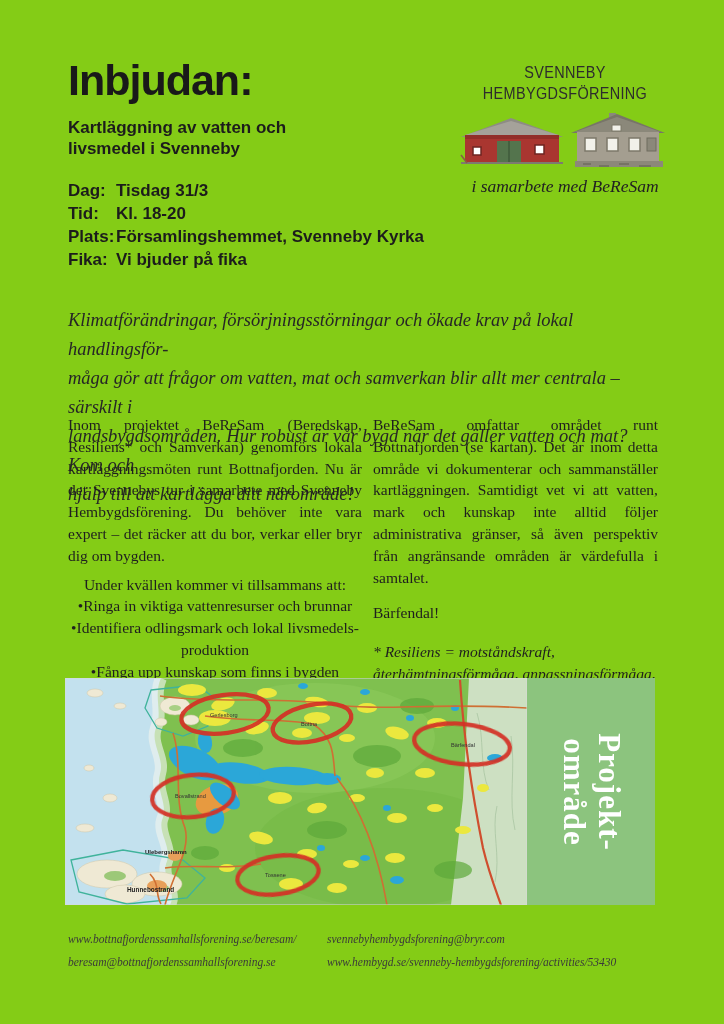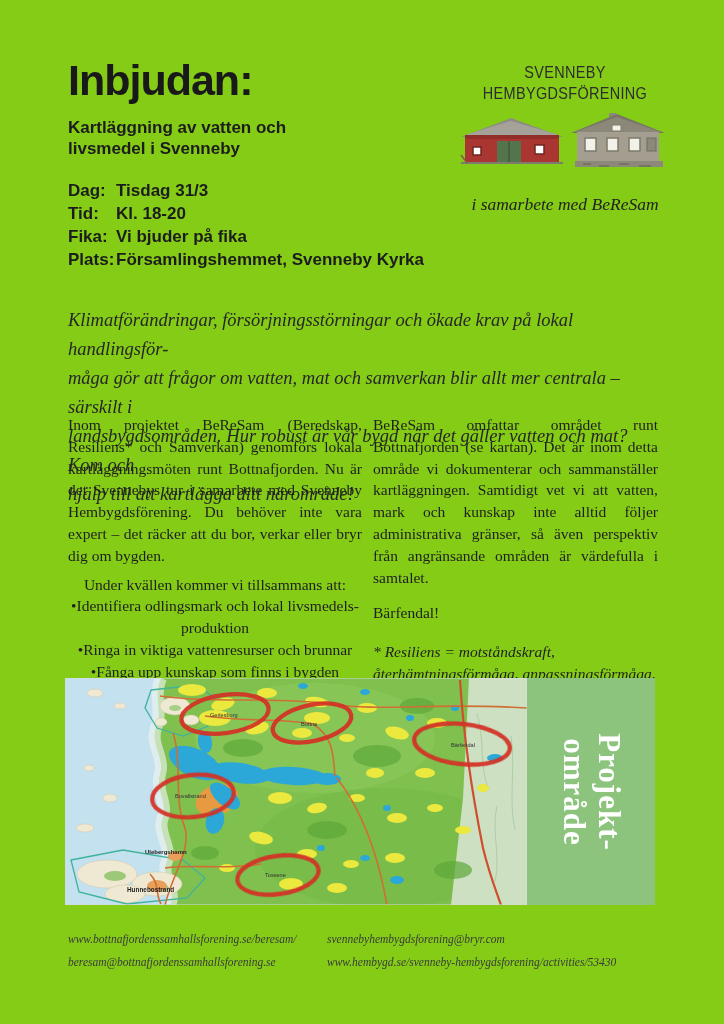--- a/index.html
+++ b/index.html
@@ -23,21 +23,21 @@
   .detail-row { line-height:23px; }
   .detail-label { display:inline-block; width:48px; }
   
   .logo-block { width:250px; text-align:center; padding-top:4px; }
   .org-name {
     font-family:"Liberation Sans", sans-serif; font-size:17px; line-height:1.25;
     letter-spacing:.4px; color:#2d2d2d; white-space:pre-line;
     transform:scaleX(.85); transform-origin:center top;
   }
   .houses { margin-top:6px; }
-  .tagline { font-style:italic; font-size:17.5px; color:#222; margin-top:21px; }
+  .tagline { font-style:italic; font-size:17.5px; color:#222; margin-top:3px; }
   
   .intro {
     position:absolute; top:306px; left:68px; width:598px;
     font-style:italic; font-size:18.5px; line-height:29px; color:#262626; white-space:pre-line;
   }
   
   .columns { position:absolute; top:414px; left:68px; width:590px; height:260px; font-size:15.5px; line-height:21.8px; }
   .col-left  { position:absolute; left:0;    top:0; width:294px; }
   .col-right { position:absolute; left:305px; top:0; width:285px;font-family:Liberation Serif, serif; }
   .body-par { text-align:justify; }
@@ -75,24 +75,24 @@
       <h2 class="subtitle">Kartläggning av vatten och
 livsmedel i Svenneby</h2>
       <div class="details">
         <div class="detail-row">
           <span class="detail-label">Dag:</span><span>Tisdag 31/3</span>
         </div>
         <div class="detail-row">
           <span class="detail-label">Tid:</span><span>Kl. 18-20</span>
         </div>
         <div class="detail-row">
-          <span class="detail-label">Fika:</span><span>Vi bjuder på fika</span>
+          <span class="detail-label">Plats:</span><span>Församlingshemmet, Svenneby Kyrka</span>
         </div>
         <div class="detail-row">
-          <span class="detail-label">Plats:</span><span>Församlingshemmet, Svenneby Kyrka</span>
+          <span class="detail-label">Fika:</span><span>Vi bjuder på fika</span>
         </div>
       </div>
     </div>
 
     <div class="logo-block">
       <div class="org-name">SVENNEBY
 HEMBYGDSFÖRENING</div>
       <div class="houses">
         <svg width="212" height="58" viewBox="0 0 212 58">
 
@@ -131,22 +131,22 @@
 måga gör att frågor om vatten, mat och samverkan blir allt mer centrala – särskilt i
 landsbygdsområden. Hur robust är vår bygd när det gäller vatten och mat? Kom och
 hjälp till att kartlägga ditt närområde!</p>
 
   <div class="columns">
     <div class="col-left">
       <p class="body-par">Inom projektet BeReSam (Beredskap, Resiliens* och Samverkan) genomförs lokala kartläggningsmöten runt Bottnafjorden. Nu är det Svennebys tur i samarbete med Svenneby Hembygdsförening. Du behöver inte vara expert – det räcker att du bor, verkar eller bryr dig om bygden.</p>
       <div class="list-block">
         <div>Under kvällen kommer vi tillsammans att:</div>
         <ul class="bullets">
+          <li>Ringa in viktiga vattenresurser och brunnar</li>
           <li>Identifiera odlingsmark och lokal livsmedels-produktion</li>
-          <li>Ringa in viktiga vattenresurser och brunnar</li>
           <li>Fånga upp kunskap som finns i bygden</li>
           <li>Prata om styrkor och sådant som kan vara sårbart</li>
         </ul>
       </div>
     </div>
     <div class="col-right">
       <p class="body-par">BeReSam omfattar området runt Bottnafjorden (se kartan). Det är inom detta område vi dokumenterar och sammanställer kartläggningen. Samtidigt vet vi att vatten, mark och kunskap inte alltid följer administrativa gränser, så även perspektiv från angränsande områden är värdefulla i samtalet.</p>
       <div class="welcome">Bärfendal!</div>
       <div class="footnote">* Resiliens = motståndskraft, återhämtningsförmåga, anpassningsförmåga, uthållighet, flexibilitet</div>
     </div>

